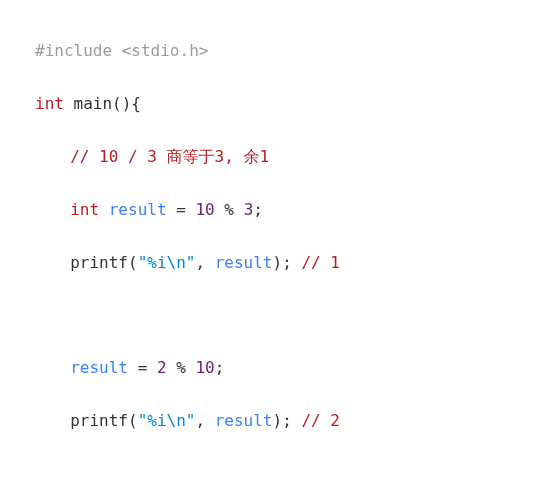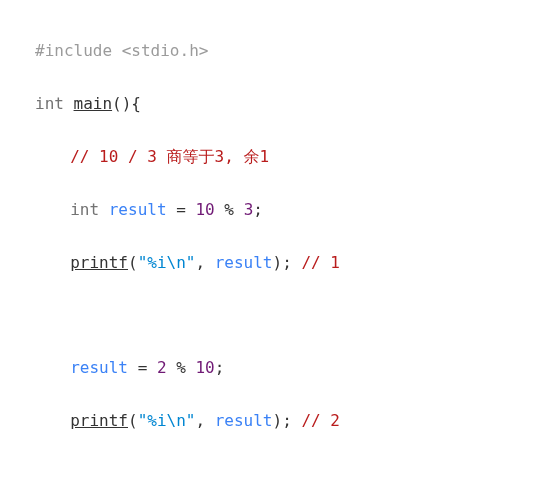--- a/index.html
+++ b/index.html
@@ -11,23 +11,23 @@
     font-family: "Consolas", "Menlo", "Monaco", monospace;
     font-size: 16px;
     line-height: 1.65;
     padding: 12px 14px;
     white-space: pre;
     color: #333333;
     width: 537px;
     box-sizing: border-box;
   }
   .tok-preproc { color: #9b9b9b; }
-  .tok-keyword { color: #737373; }
+  .tok-keyword { color: #b91c1c; }
   .tok-ident   { color: #3b82f6; }
-  .tok-func    { color: #333333; text-decoration: underline; }
+  .tok-func    { color: #333333; }
   .tok-punct   { color: #333333; }
   .tok-op      { color: #333333; }
   .tok-num     { color: #701a75; }
   .tok-str     { color: #0086d2; }
   .tok-esc     { color: #0086d2; }
   .tok-comment { color: #b91c1c; }
   .line { display: block; margin-left: 21px; }
   .ind1 { padding-left: 2.2em; }
 </style>
 </head>

